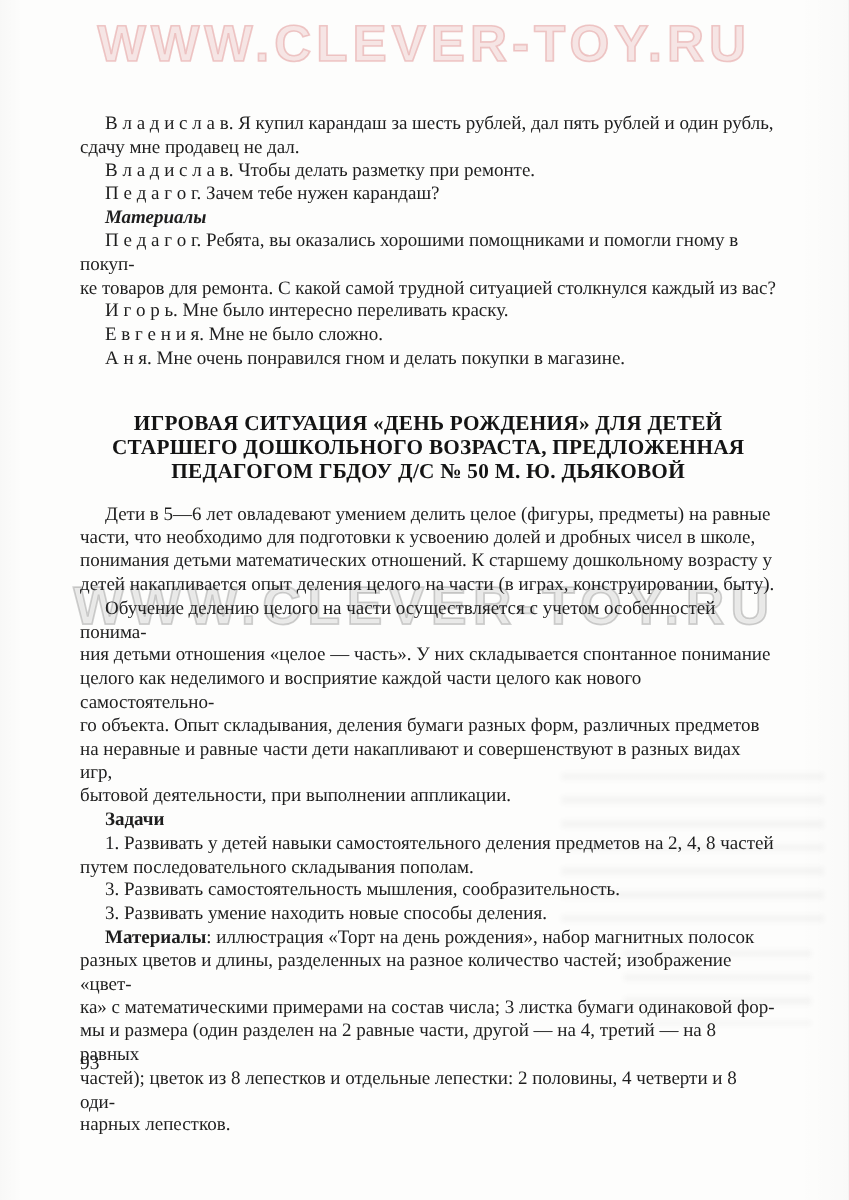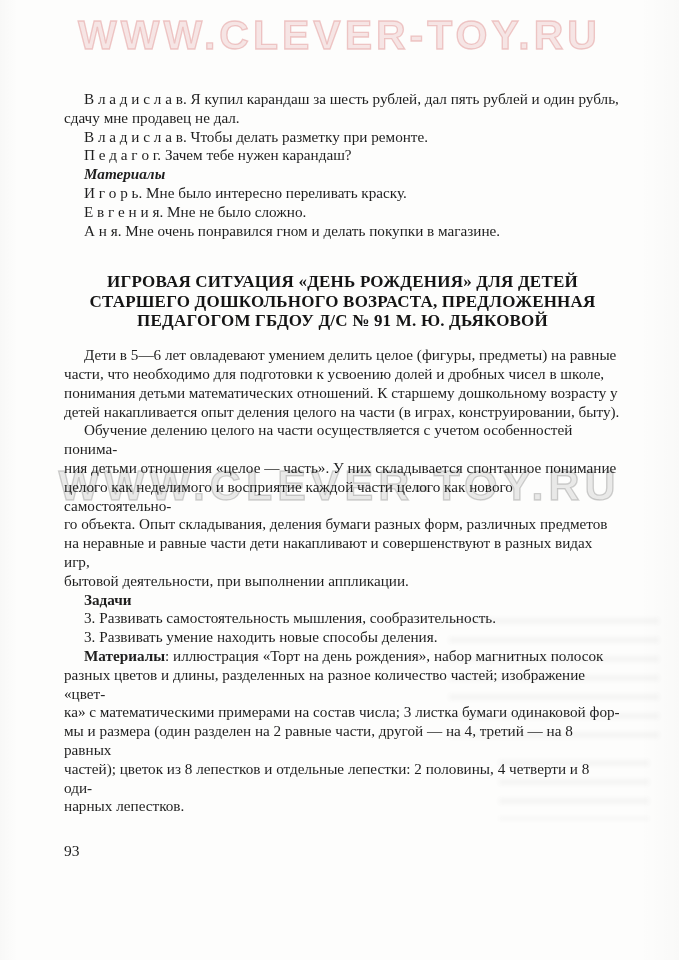--- a/index.html
+++ b/index.html
@@ -101,41 +101,45 @@
   <div class="bleed bleed-2"></div>
 
   <div class="content">
 
     <section>
       <p>В л а д и с л а в. Я купил карандаш за шесть рублей, дал пять рублей и один рубль,
 сдачу мне продавец не дал.</p>
       <p>В л а д и с л а в. Чтобы делать разметку при ремонте.</p>
       <p>П е д а г о г. Зачем тебе нужен карандаш?</p>
       <p class="reflexia">Материалы</p>
+      <p>П е д а г о г. Ребята, вы оказались хорошими помощниками и помогли гному в покуп-
+ке товаров для ремонта. С какой самой трудной ситуацией столкнулся каждый из вас?</p>
       <p>И г о р ь. Мне было интересно переливать краску.</p>
       <p>Е в г е н и я. Мне не было сложно.</p>
       <p>А н я. Мне очень понравился гном и делать покупки в магазине.</p>
     </section>
 
     <p class="heading">ИГРОВАЯ СИТУАЦИЯ «ДЕНЬ РОЖДЕНИЯ» ДЛЯ ДЕТЕЙ
 СТАРШЕГО ДОШКОЛЬНОГО ВОЗРАСТА, ПРЕДЛОЖЕННАЯ
-ПЕДАГОГОМ ГБДОУ Д/С № 91 М. Ю. ДЬЯКОВОЙ</p>
+ПЕДАГОГОМ ГБДОУ Д/С № 50 М. Ю. ДЬЯКОВОЙ</p>
 
     <section>
       <p>Дети в 5—6 лет овладевают умением делить целое (фигуры, предметы) на равные
 части, что необходимо для подготовки к усвоению долей и дробных чисел в школе,
 понимания детьми математических отношений. К старшему дошкольному возрасту у
 детей накапливается опыт деления целого на части (в играх, конструировании, быту).</p>
       <p>Обучение делению целого на части осуществляется с учетом особенностей понима-
 ния детьми отношения «целое — часть». У них складывается спонтанное понимание
 целого как неделимого и восприятие каждой части целого как нового самостоятельно-
 го объекта. Опыт складывания, деления бумаги разных форм, различных предметов
 на неравные и равные части дети накапливают и совершенствуют в разных видах игр,
 бытовой деятельности, при выполнении аппликации.</p>
       <p class="tasks-title">Задачи</p>
+      <p>1. Развивать у детей навыки самостоятельного деления предметов на 2, 4, 8 частей
+путем последовательного складывания пополам.</p>
       <p>3. Развивать самостоятельность мышления, сообразительность.</p>
       <p>3. Развивать умение находить новые способы деления.</p>
       <p class="materials"><b>Материалы</b><span>: иллюстрация «Торт на день рождения», набор магнитных полосок
 разных цветов и длины, разделенных на разное количество частей; изображение «цвет-
 ка» с математическими примерами на состав числа; 3 листка бумаги одинаковой фор-
 мы и размера (один разделен на 2 равные части, другой — на 4, третий — на 8 равных
 частей); цветок из 8 лепестков и отдельные лепестки: 2 половины, 4 четверти и 8 оди-
 нарных лепестков.</span></p>
     </section>
 

